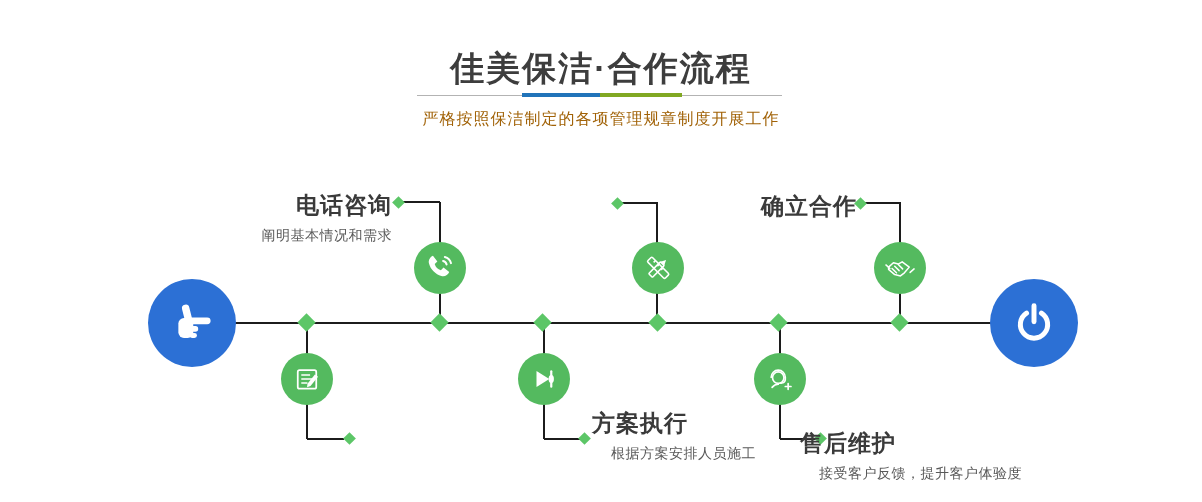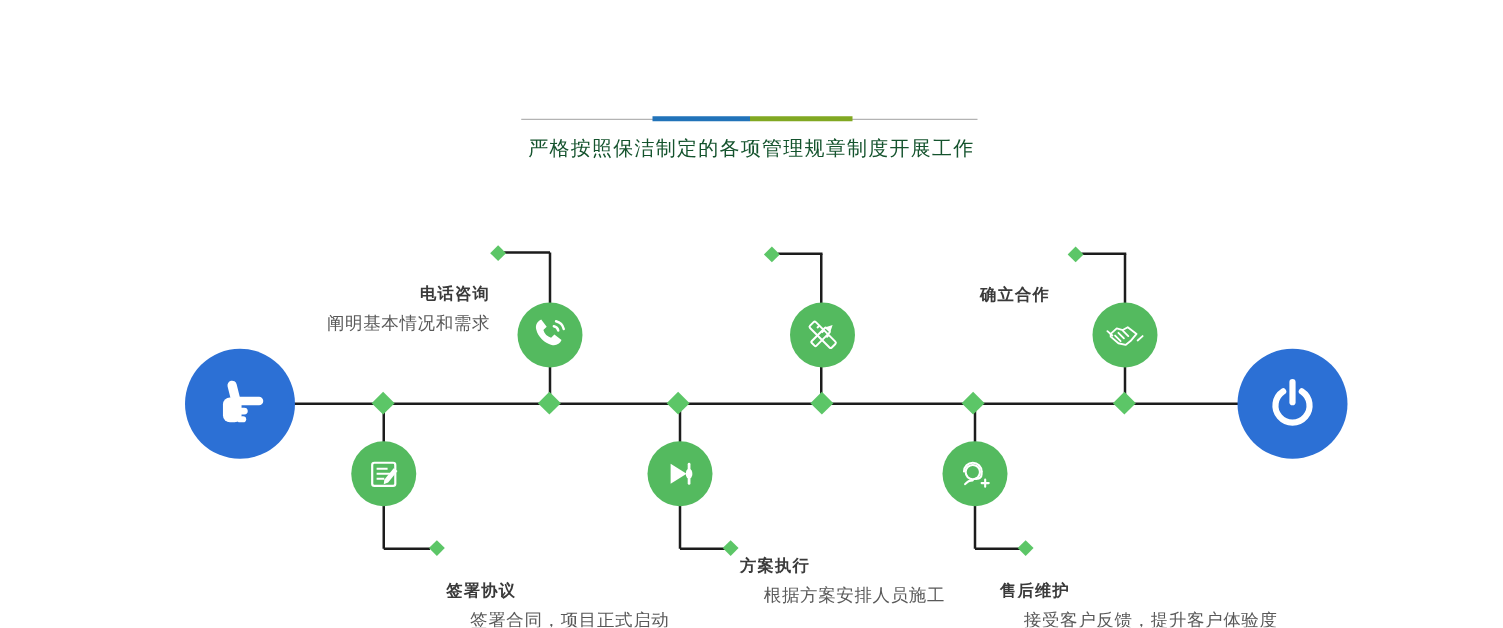--- a/index.html
+++ b/index.html
@@ -10,48 +10,49 @@
   
   .page-title{
     position:absolute;left:0;top:46px;width:1202px;text-align:center;
     font-size:34px;font-weight:bold;color:#3d3d3d;letter-spacing:2px;margin:0;
   }
   .divider-gray{position:absolute;left:417px;top:95px;width:365px;height:1px;background:#b3b3b3;}
   .divider-blue{position:absolute;left:522px;top:93px;width:78px;height:4px;background:#2173b9;}
   .divider-green{position:absolute;left:600px;top:93px;width:82px;height:4px;background:#81a822;}
   .page-subtitle{
     position:absolute;left:0;top:109px;width:1202px;text-align:center;
-    font-size:16px;color:#14532d;margin:0;letter-spacing:1px;
+    font-size:16px;color:#a16207;margin:0;letter-spacing:1px;
   }
   
   .hline{position:absolute;height:2px;background:#1c1c1c;z-index:1;}
   .vline{position:absolute;width:2px;background:#1c1c1c;z-index:1;}
   
   .diamond{position:absolute;background:#5cc667;transform:rotate(45deg);z-index:2;}
   .diamond.node{width:13px;height:13px;}
   .diamond.tag{width:9px;height:9px;}
   
   .circle{position:absolute;border-radius:50%;z-index:3;display:flex;align-items:center;justify-content:center;}
   .circle.big{width:88px;height:88px;background:#2c70d5;}
   .circle.small{width:52px;height:52px;background:#54ba5f;}
   .circle svg{display:block;}
   .circle.big svg{width:62px;height:62px;}
   .circle.small svg{width:44px;height:44px;}
   
   .step{position:absolute;z-index:2;}
-  .step .step-title{font-size:13px;font-weight:bold;color:#3a3a3a;letter-spacing:1px;margin-top:36px;}
+  .step .step-title{font-size:23px;font-weight:bold;color:#3a3a3a;letter-spacing:1px;}
   .step .step-desc{font-size:14px;color:#595959;margin-top:6px;letter-spacing:0.5px;padding-left:19px;}
   .step.top{text-align:right;}
   .step.bottom{text-align:left;}
 </style>
 </head>
 <body>
 
 <div class="canvas">
 
+  <h1 class="page-title">佳美保洁·合作流程</h1>
   <div class="divider-gray"></div>
   <div class="divider-blue"></div>
   <div class="divider-green"></div>
   <p class="page-subtitle">严格按照保洁制定的各项管理规章制度开展工作</p>
 
   <div class="hline" style="left:192px;top:322px;width:845px;"></div>
 
   <div class="vline" style="left:439px;top:202px;height:121px;"></div>
   <div class="vline" style="left:656px;top:203px;height:120px;"></div>
   <div class="vline" style="left:899px;top:203px;height:120px;"></div>
@@ -163,28 +164,24 @@
       <circle cx="52" cy="59" r="2.4" fill="#ffffff"></circle>
     </svg>
   </div>
 
   <div class="step top" style="right:810px;top:190px;">
     <div class="step-title">电话咨询</div>
     <div class="step-desc">阐明基本情况和需求</div>
   </div>
   <div class="step top" style="right:588px;top:191px;">
   </div>
-  <div class="step top" style="right:362px;top:191px;">
+  <div class="step top" style="right:345px;top:191px;">
     <div class="step-title">确立合作</div>
   </div>
 
-  <div class="step bottom" style="left:357px;top:428px;">
-    <div class="step-title">签署协议</div>
-    <div class="step-desc">签署合同，项目正式启动</div>
-  </div>
   <div class="step bottom" style="left:592px;top:408px;">
     <div class="step-title">方案执行</div>
     <div class="step-desc">根据方案安排人员施工</div>
   </div>
   <div class="step bottom" style="left:800px;top:428px;">
     <div class="step-title">售后维护</div>
     <div class="step-desc">接受客户反馈，提升客户体验度</div>
   </div>
 
 </div>

